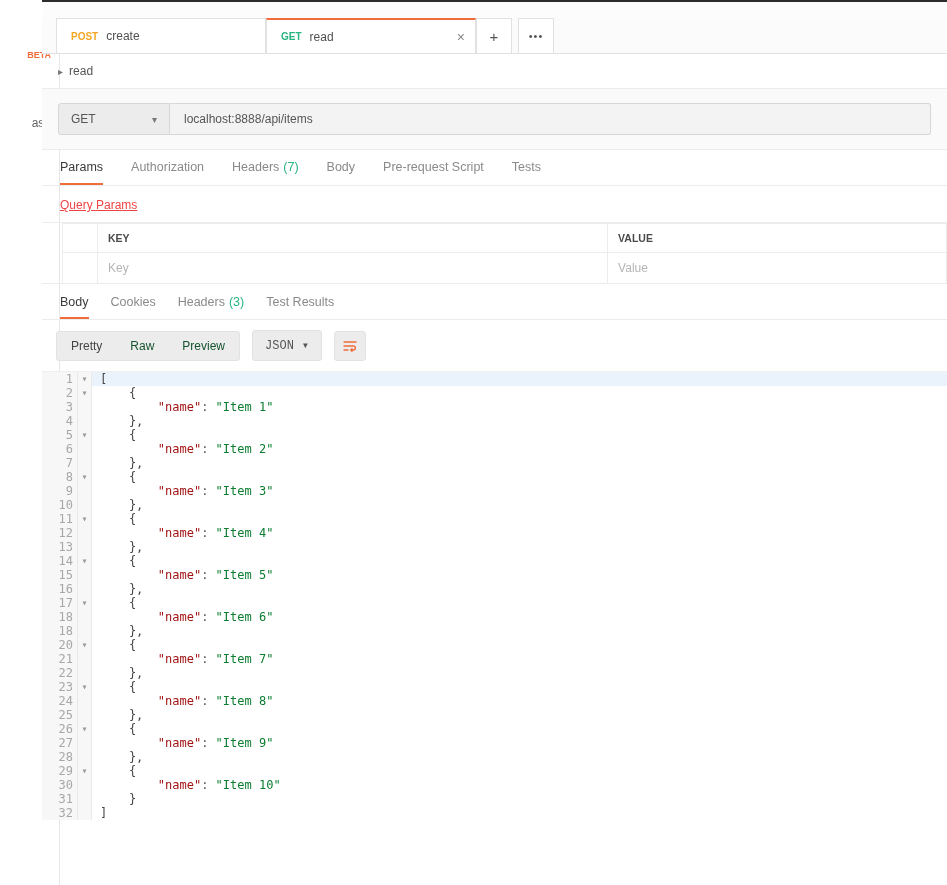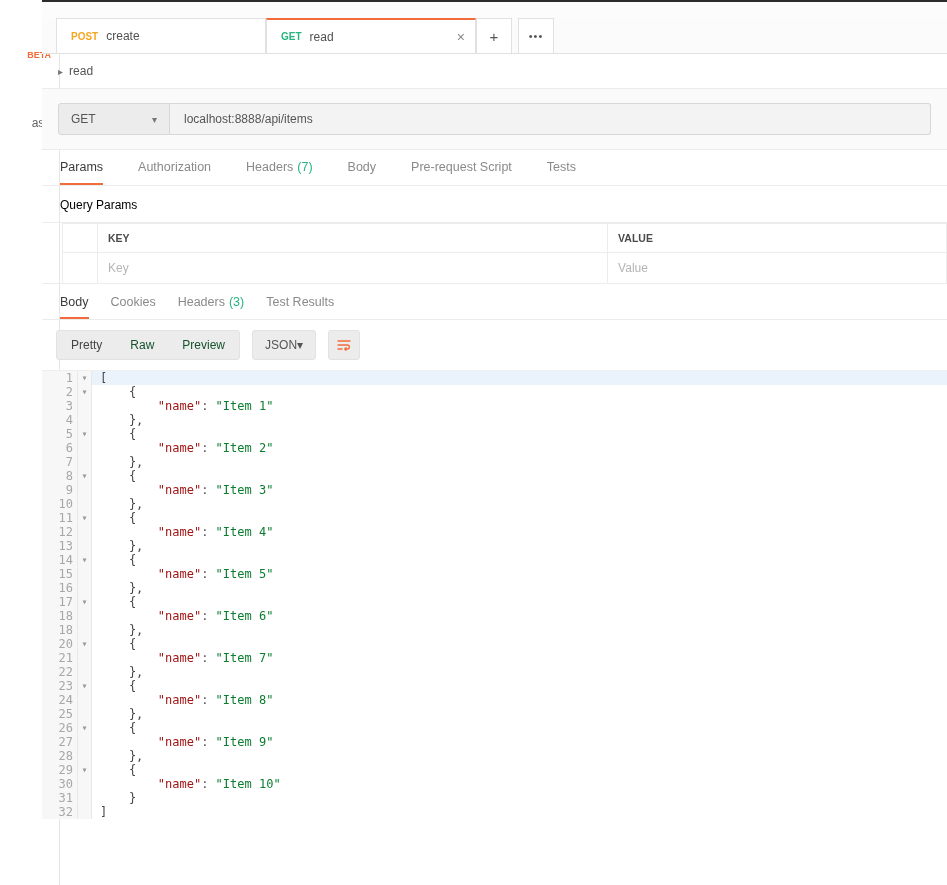--- a/index.html
+++ b/index.html
@@ -139,21 +139,21 @@
   background: #f3f3f3;
   padding: 0 14px;
   font-size: 12px;
   color: #555;
   display: flex;
   align-items: center;
   height: 32px;
 }
 .req-sub-tabs {
   display: flex;
-  gap: 35px;
+  gap: 28px;
   padding: 0 18px;
   border-bottom: 1px solid #ececec;
   height: 36px;
   align-items: center;
 }
 .req-sub-tab {
   color: #8a8a8a;
   font-size: 12.5px;
   cursor: pointer;
   height: 100%;
@@ -162,22 +162,23 @@
   border-bottom: 2px solid transparent;
 }
 .req-sub-tab.active {
   color: #3b3b3b;
   border-bottom-color: #f26b3a;
 }
 .req-sub-tab .count { color: #26b47f; margin-left: 4px; }
 .section-header {
   padding: 12px 18px 10px;
   font-size: 12px;
-  color: #000000;
+  color: #ef4444;
   border-bottom: 1px solid #ececec;
+  text-decoration: underline;
 }
 .param-table {
   border-bottom: 1px solid #ececec;
   padding-left: 20px;
 }
 .param-head, .param-row {
   display: flex;
 }
 .param-head .cell, .param-row .cell {
   border-top: 1px solid #ececec;
@@ -233,23 +234,24 @@
 }
 .btn-group .itm.active { color: #444; }
 .sel {
   display: inline-flex;
   align-items: center;
   background: #ececec;
   border: 1px solid #e2e2e2;
   border-radius: 3px;
   padding: 7px 12px;
   font-size: 12px;
-  gap: 0;
+  gap: 8px;
   color: #555;
   cursor: pointer;
+  font-family: Liberation Mono, monospace;
 }
 .wrap-btn {
   width: 32px;
   height: 30px;
   background: #ececec;
   border: 1px solid #e2e2e2;
   border-radius: 3px;
   display: flex;
   align-items: center;
   justify-content: center;

